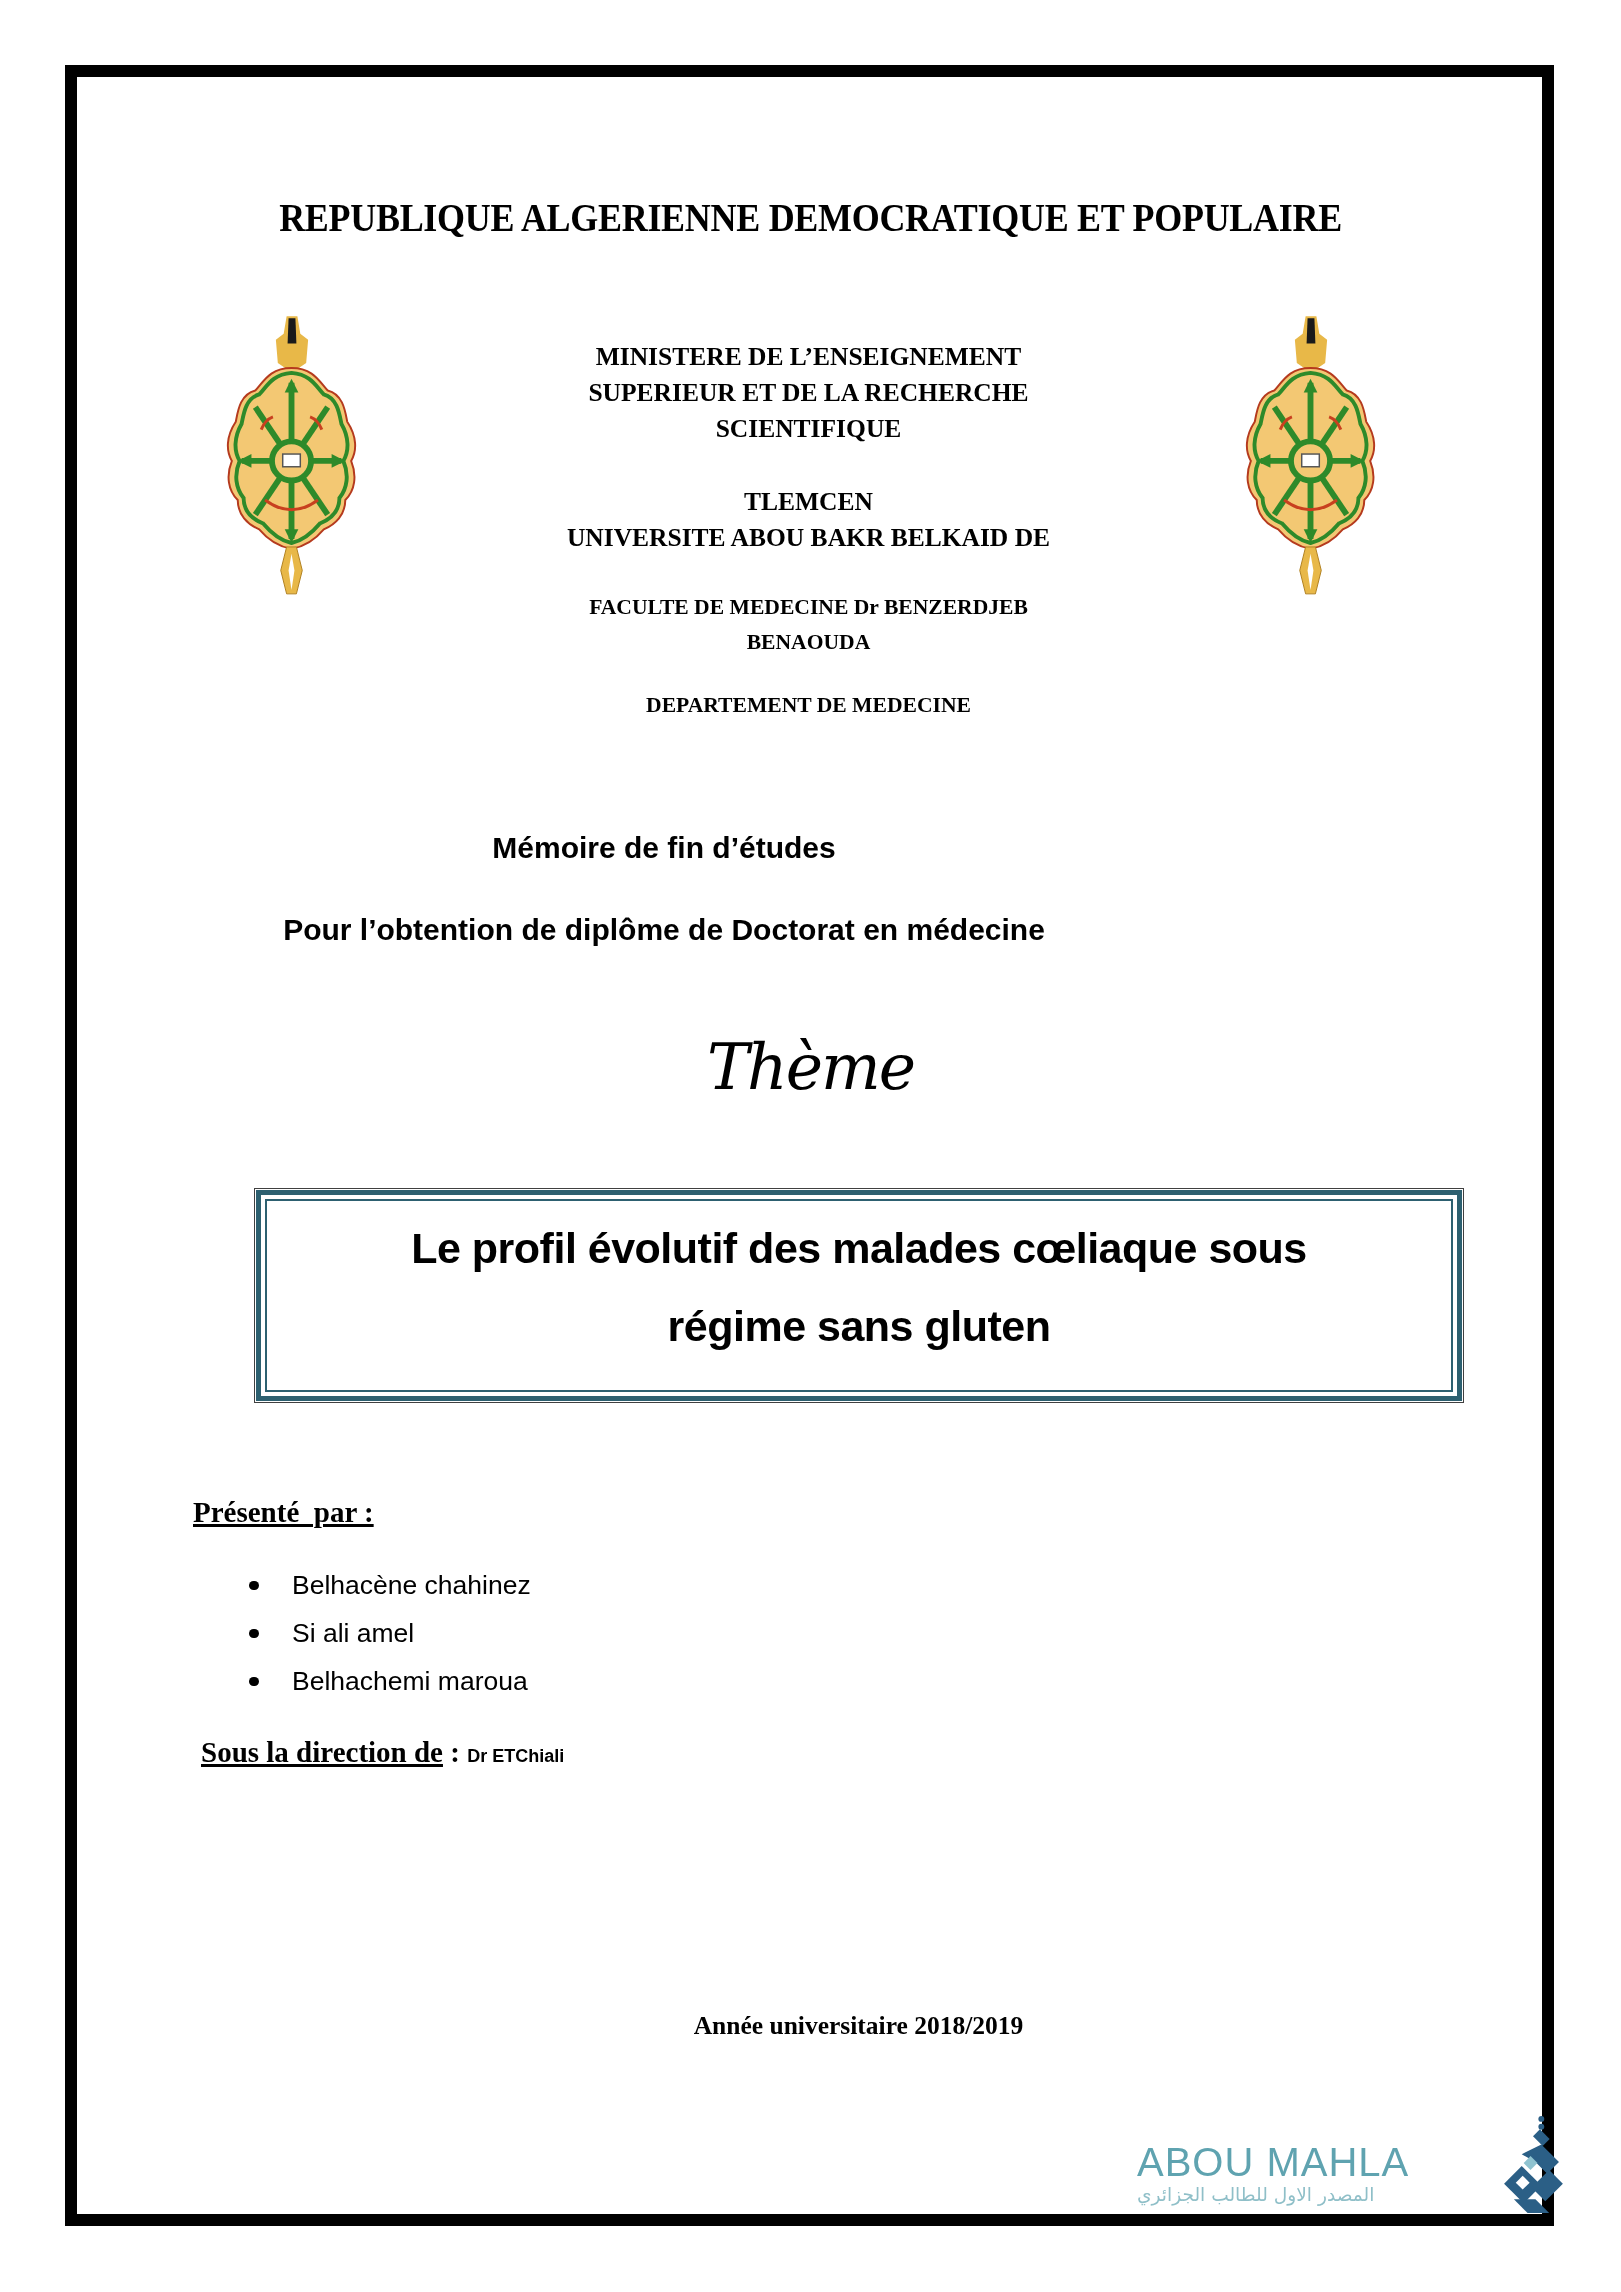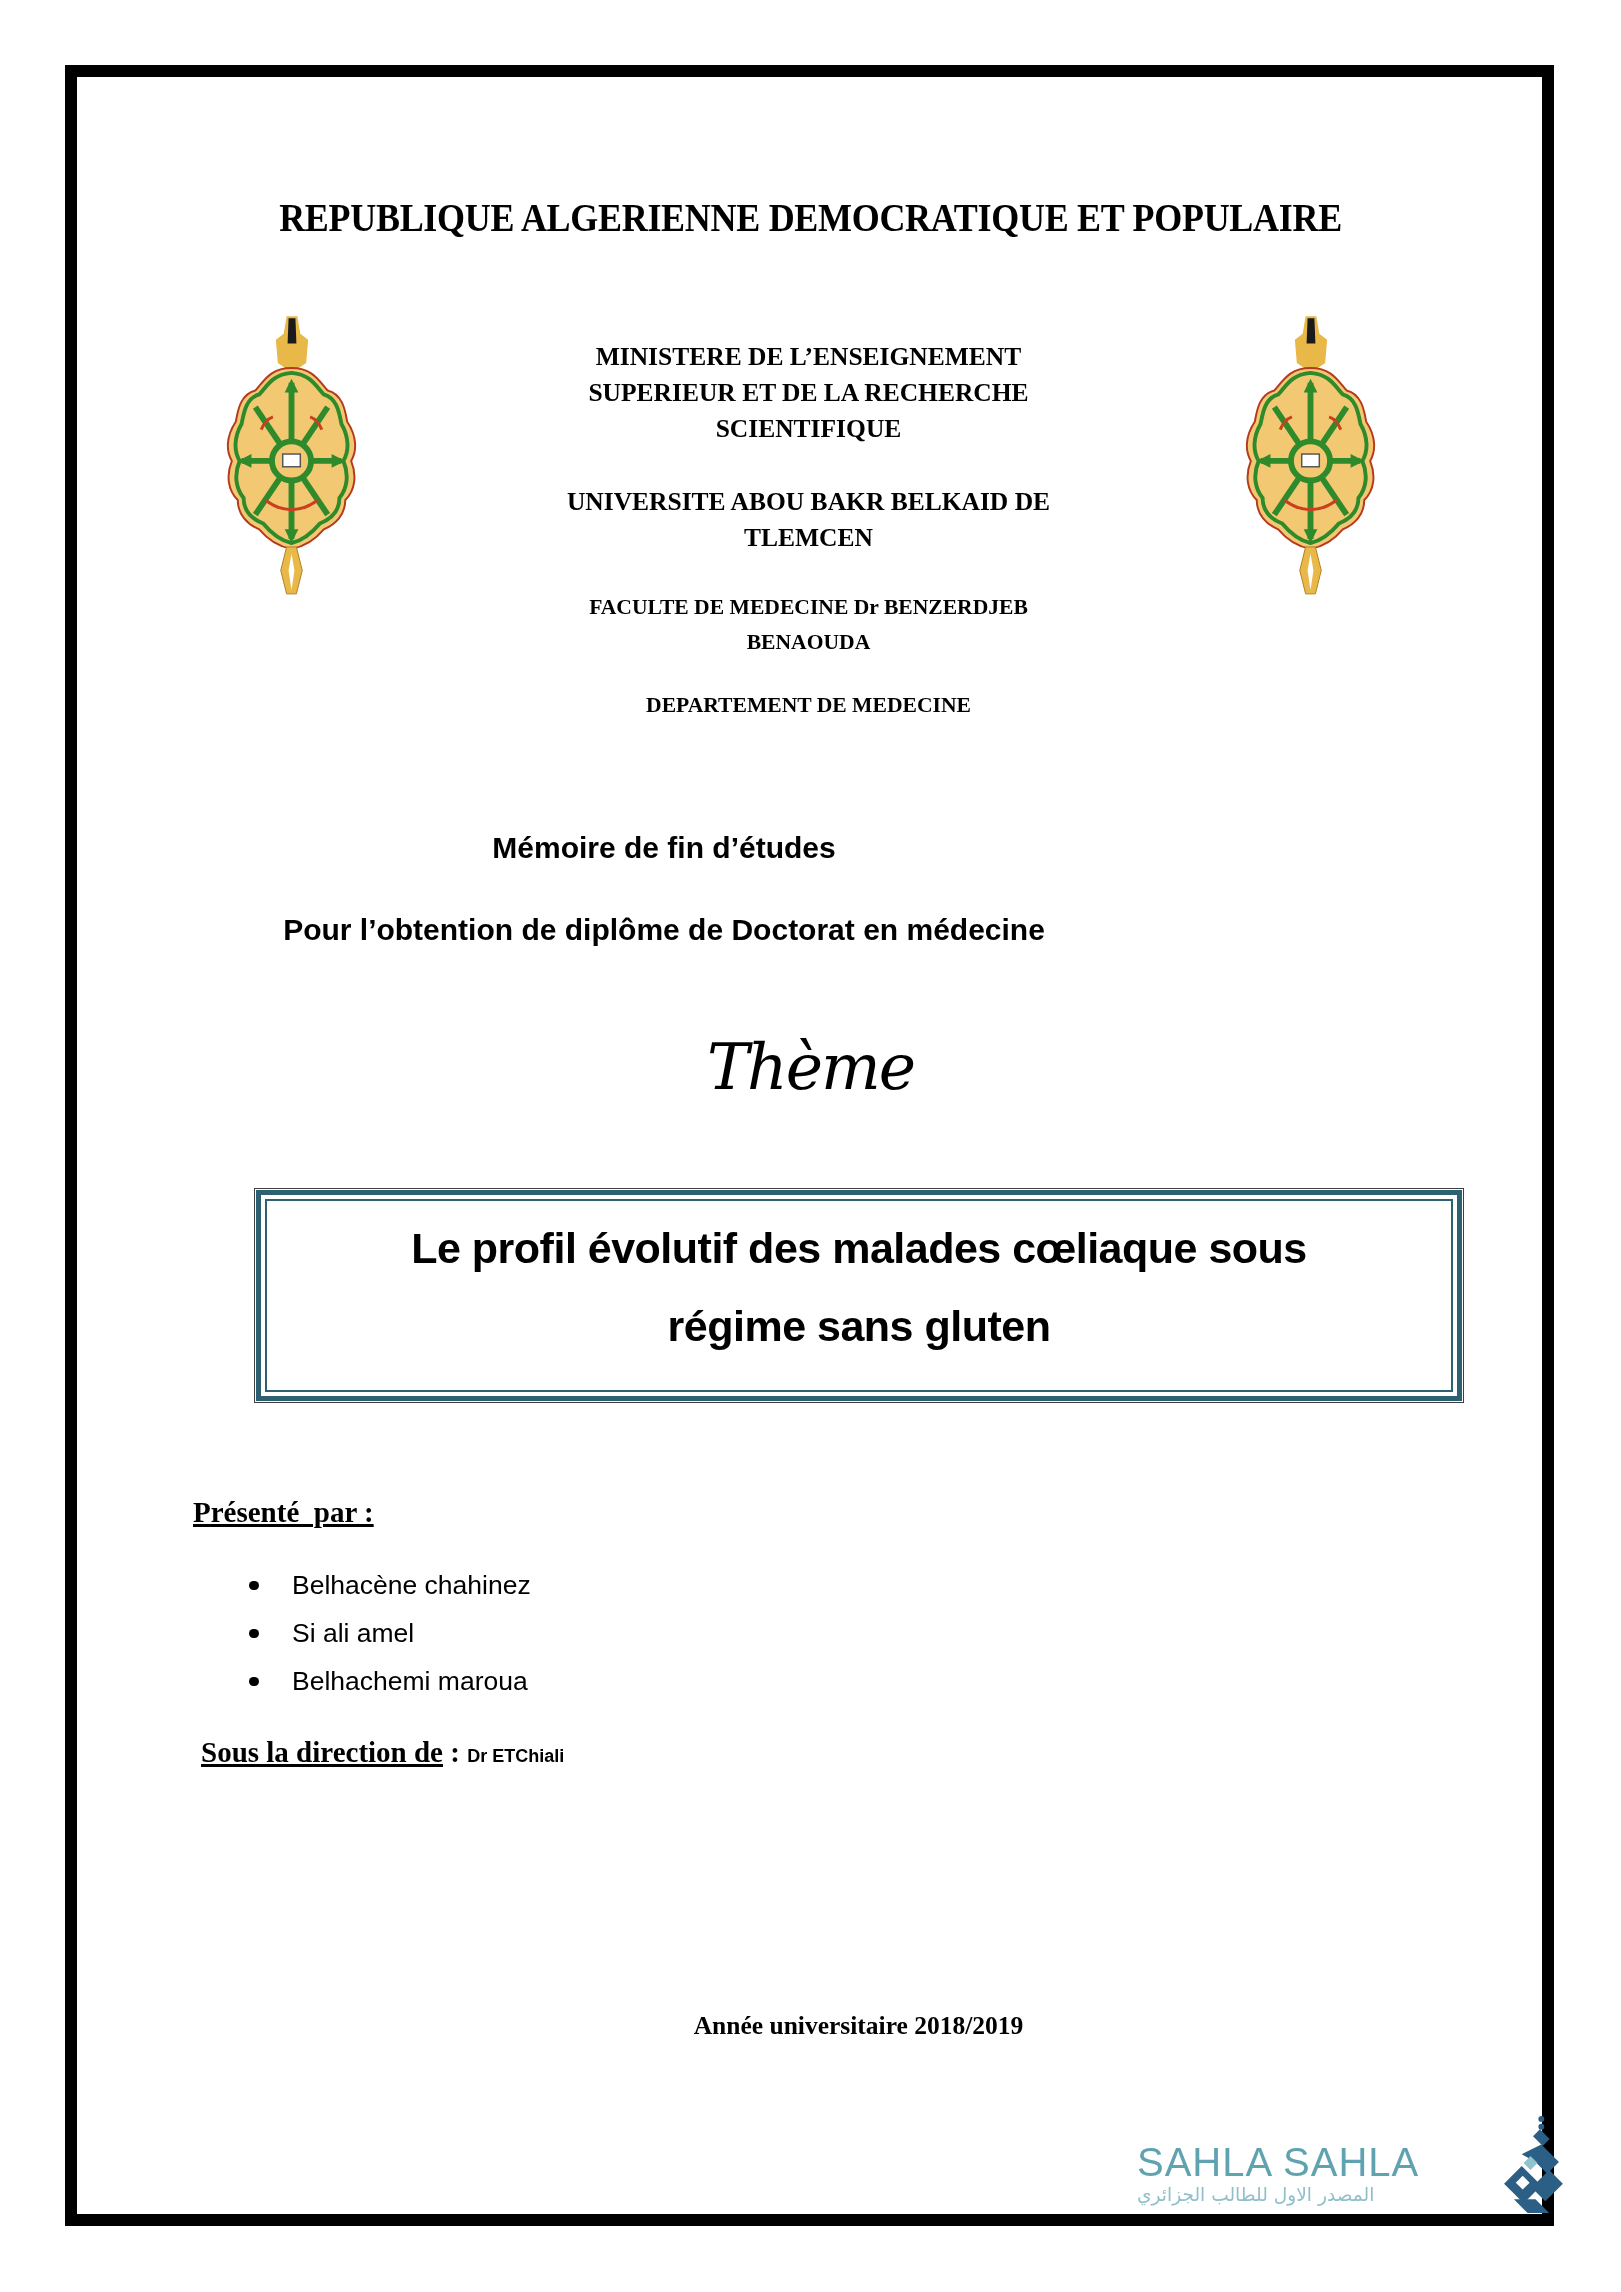--- a/index.html
+++ b/index.html
@@ -85,22 +85,22 @@
   <path d="M67 245 L70 262 L67 282 L64 262 Z" fill="#ffffff"></path>
 </svg>
 
 <div class="abs inst-block serif-b center" style="top:339px;">
   <div class="inst">MINISTERE DE L’ENSEIGNEMENT</div>
   <div class="inst">SUPERIEUR ET DE LA RECHERCHE</div>
   <div class="inst">SCIENTIFIQUE</div>
 </div>
 
 <div class="abs inst-block serif-b center" style="top:484px;">
+  <div class="inst">TLEMCEN</div>
   <div class="inst">UNIVERSITE ABOU BAKR BELKAID DE</div>
-  <div class="inst">TLEMCEN</div>
 </div>
 
 <div class="abs inst-block serif-b center" style="top:590px;">
   <div class="fac">FACULTE DE MEDECINE Dr BENZERDJEB</div>
   <div class="fac">BENAOUDA</div>
 </div>
 
 <div class="abs inst-block serif-b center fac" style="top:688px;">DEPARTEMENT DE MEDECINE</div>
 
 <div class="abs sans center memoire" style="top:828px;">Mémoire de fin d’études</div>
@@ -125,21 +125,21 @@
   <li><span class="dot"></span><span>Belhachemi maroua</span></li>
 </ul>
 
 <div class="abs direction">
   <span class="lbl">Sous la direction de</span><span class="colon" style="white-space:pre;"> : </span><span class="name">Dr ETChiali</span>
 </div>
 
 <div class="abs serif-b center annee">Année universitaire 2018/2019</div>
 
 <div class="abs watermark">
-  <div class="wm-title" style="color:#5fa3b0;">SAHLA SAHLA</div>
+  <div class="wm-title" style="color:#5fa3b0;">ABOU MAHLA</div>
   <div class="wm-sub" style="color:#8fbfc8;">المصدر الاول للطالب الجزائري</div>
 </div>
 
 <svg class="abs wm-icon" viewBox="0 0 62 104">
   <circle cx="40" cy="4" r="3" fill="#2b5f86"></circle>
   <circle cx="40" cy="12" r="3" fill="#2b5f86"></circle>
   <rect x="33" y="18" width="14" height="10" fill="#2b5f86" transform="rotate(45 40 23)"></rect>
   <path d="M20 40 L40 30 L58 48 L46 60 L34 48 Z" fill="#2b5f86"></path>
   <rect x="24" y="44" width="10" height="10" fill="#8fc3d0" transform="rotate(45 29 49)"></rect>
   <path d="M2 70 L20 52 L40 72 L22 90 Z" fill="#2b5f86"></path>

